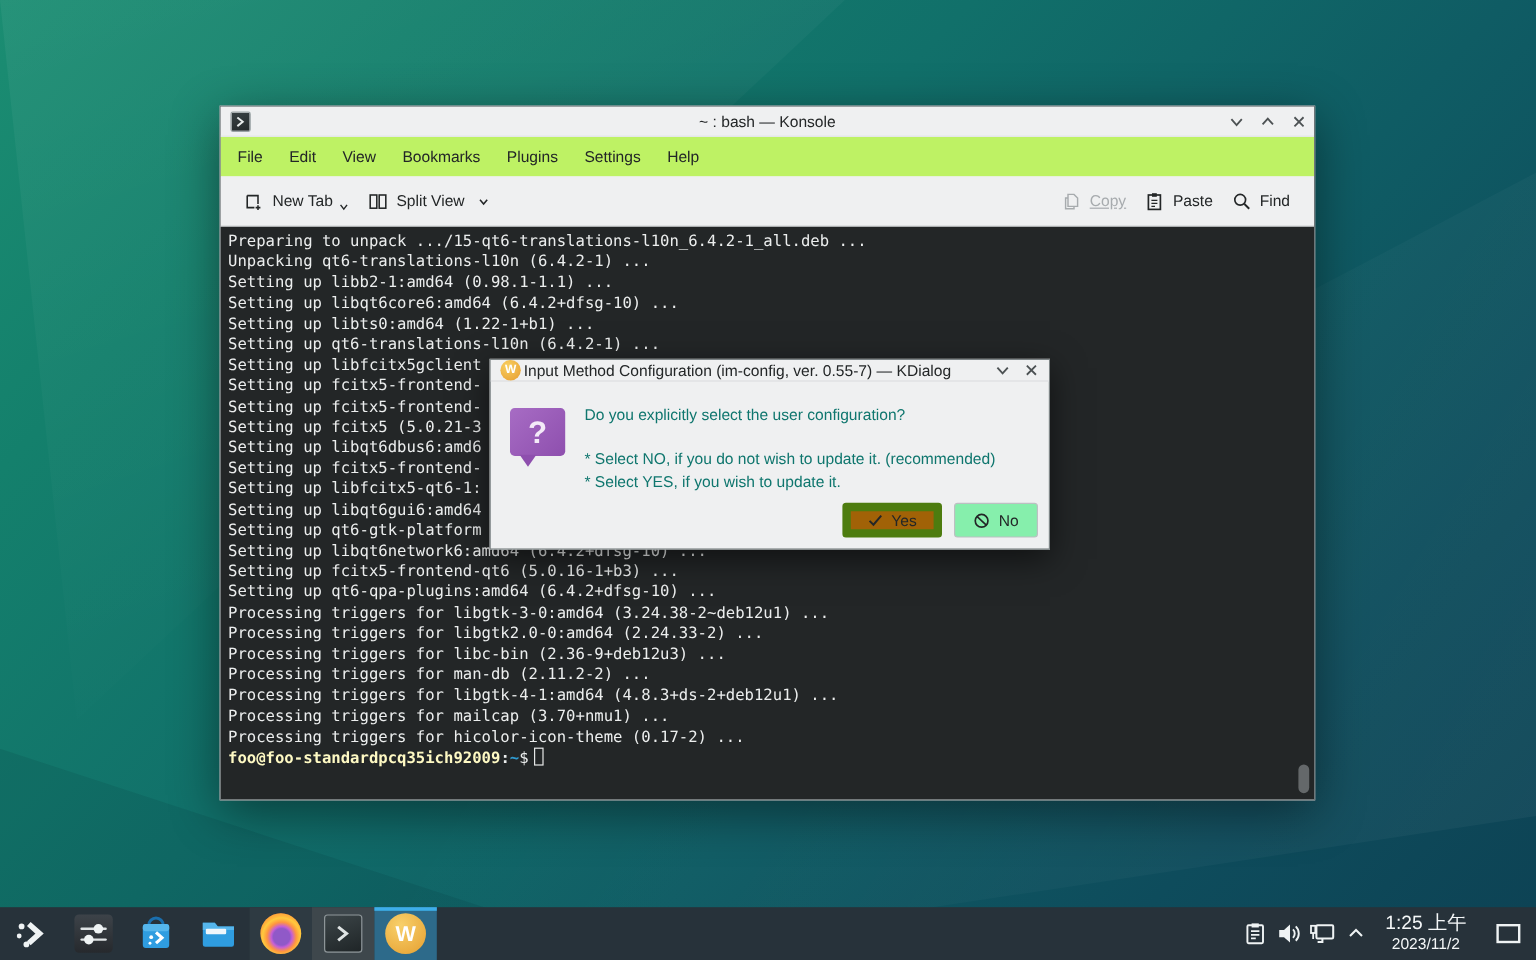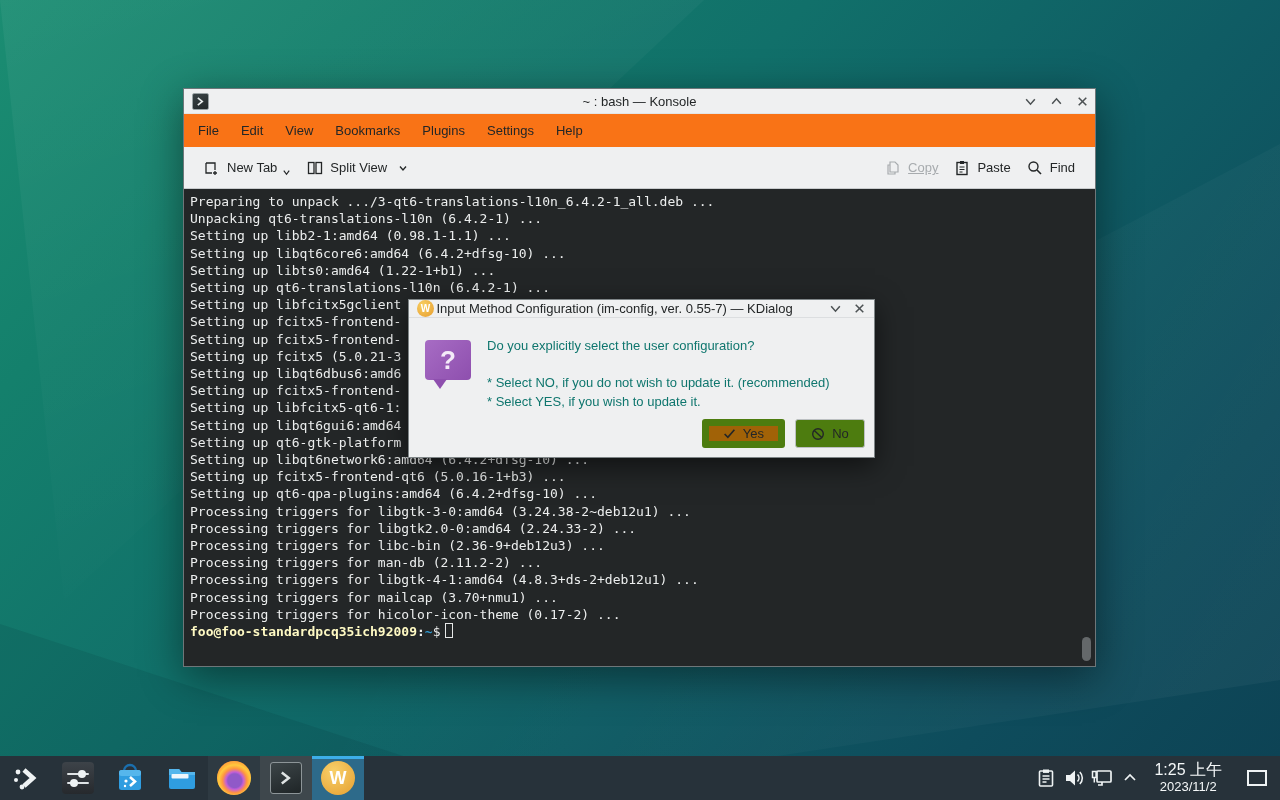--- a/index.html
+++ b/index.html
@@ -37,21 +37,21 @@
     display:flex; align-items:center; justify-content:center; margin-left:2px;
   }
   .titlebar .title {
     position:absolute; left:0; right:0; text-align:center;
     font-size:13px; color:#232627; pointer-events:none;
   }
   .winbtns { margin-left:auto; display:flex; gap:12px; align-items:center; z-index:2; }
   .winbtn { width:14px; height:14px; color:#4d5254; display:flex; align-items:center; justify-content:center; cursor:pointer; }
 
   .menubar {
-    height:33px; background:#f97316; display:flex; align-items:center;
+    height:33px; background:#bef264; display:flex; align-items:center;
     padding-left:3px; font-size:13px; color:#232627;
   }
   .menubar .mi { padding:6px 11px; border-radius:3px; cursor:pointer; }
 
   .toolbar {
     height:42px; background:#eff0f1; border-bottom:1px solid #c8cbcd;
     display:flex; align-items:center; padding:0 12px; font-size:13px; color:#232627;
   }
   .tbtn { display:flex; align-items:center; gap:7px; padding:6px 8px; border-radius:3px; cursor:pointer; }
   .tbtn svg { flex:0 0 auto; }
@@ -112,21 +112,21 @@
   .kd-text { flex:1; font-size:13px; color:#0f766e; }
   .kd-text .question { margin-top:6px; }
   .kd-text .note1 { margin-top:22px; }
   .kd-text .note2 { margin-top:4px; }
   .kd-buttons {
     display:flex; justify-content:flex-end; gap:10px; padding:0 9px 12px 0;
   }
   .kd-btn {
     min-width:70px; height:29px; border-radius:3px; font-size:13px; color:#232627;
     display:flex; align-items:center; justify-content:center; gap:7px;
-    background:#4d7c0f; border:1px solid #bcc0c2; cursor:pointer; padding:0 14px;
+    background:#86efac; border:1px solid #bcc0c2; cursor:pointer; padding:0 14px;
   }
   .kd-btn.primary { background:#a16207; border:7px solid #4d7c0f; }
 
   
   .panel {
     position:absolute; left:0; bottom:0; width:1280px; height:44px;
     background:#27323a; display:flex; align-items:stretch; z-index:10;
   }
   .launcher-area { display:flex; align-items:stretch; }
   .pbtn { width:52px; display:flex; align-items:center; justify-content:center; cursor:pointer; }
@@ -254,21 +254,21 @@
     <div class="tbtn">
       <svg width="16" height="16" viewBox="0 0 16 16">
           <circle cx="6.5" cy="6.5" r="4.5" fill="none" stroke="#232627" stroke-width="1.4"></circle>
           <line x1="10" y1="10" x2="14" y2="14" stroke="#232627" stroke-width="1.6"></line>
         </svg>
       <span>Find</span>
     </div>
   </div>
 
   <div class="term">
-    <div class="tline">Preparing to unpack .../3-qt6-translations-l10n_6.4.2-1_all.deb ...</div>
+    <div class="tline">Preparing to unpack .../15-qt6-translations-l10n_6.4.2-1_all.deb ...</div>
     <div class="tline">Unpacking qt6-translations-l10n (6.4.2-1) ...</div>
     <div class="tline">Setting up libb2-1:amd64 (0.98.1-1.1) ...</div>
     <div class="tline">Setting up libqt6core6:amd64 (6.4.2+dfsg-10) ...</div>
     <div class="tline">Setting up libts0:amd64 (1.22-1+b1) ...</div>
     <div class="tline">Setting up qt6-translations-l10n (6.4.2-1) ...</div>
     <div class="tline">Setting up libfcitx5gclient</div>
     <div class="tline">Setting up fcitx5-frontend-</div>
     <div class="tline">Setting up fcitx5-frontend-</div>
     <div class="tline">Setting up fcitx5 (5.0.21-3</div>
     <div class="tline">Setting up libqt6dbus6:amd6</div>

